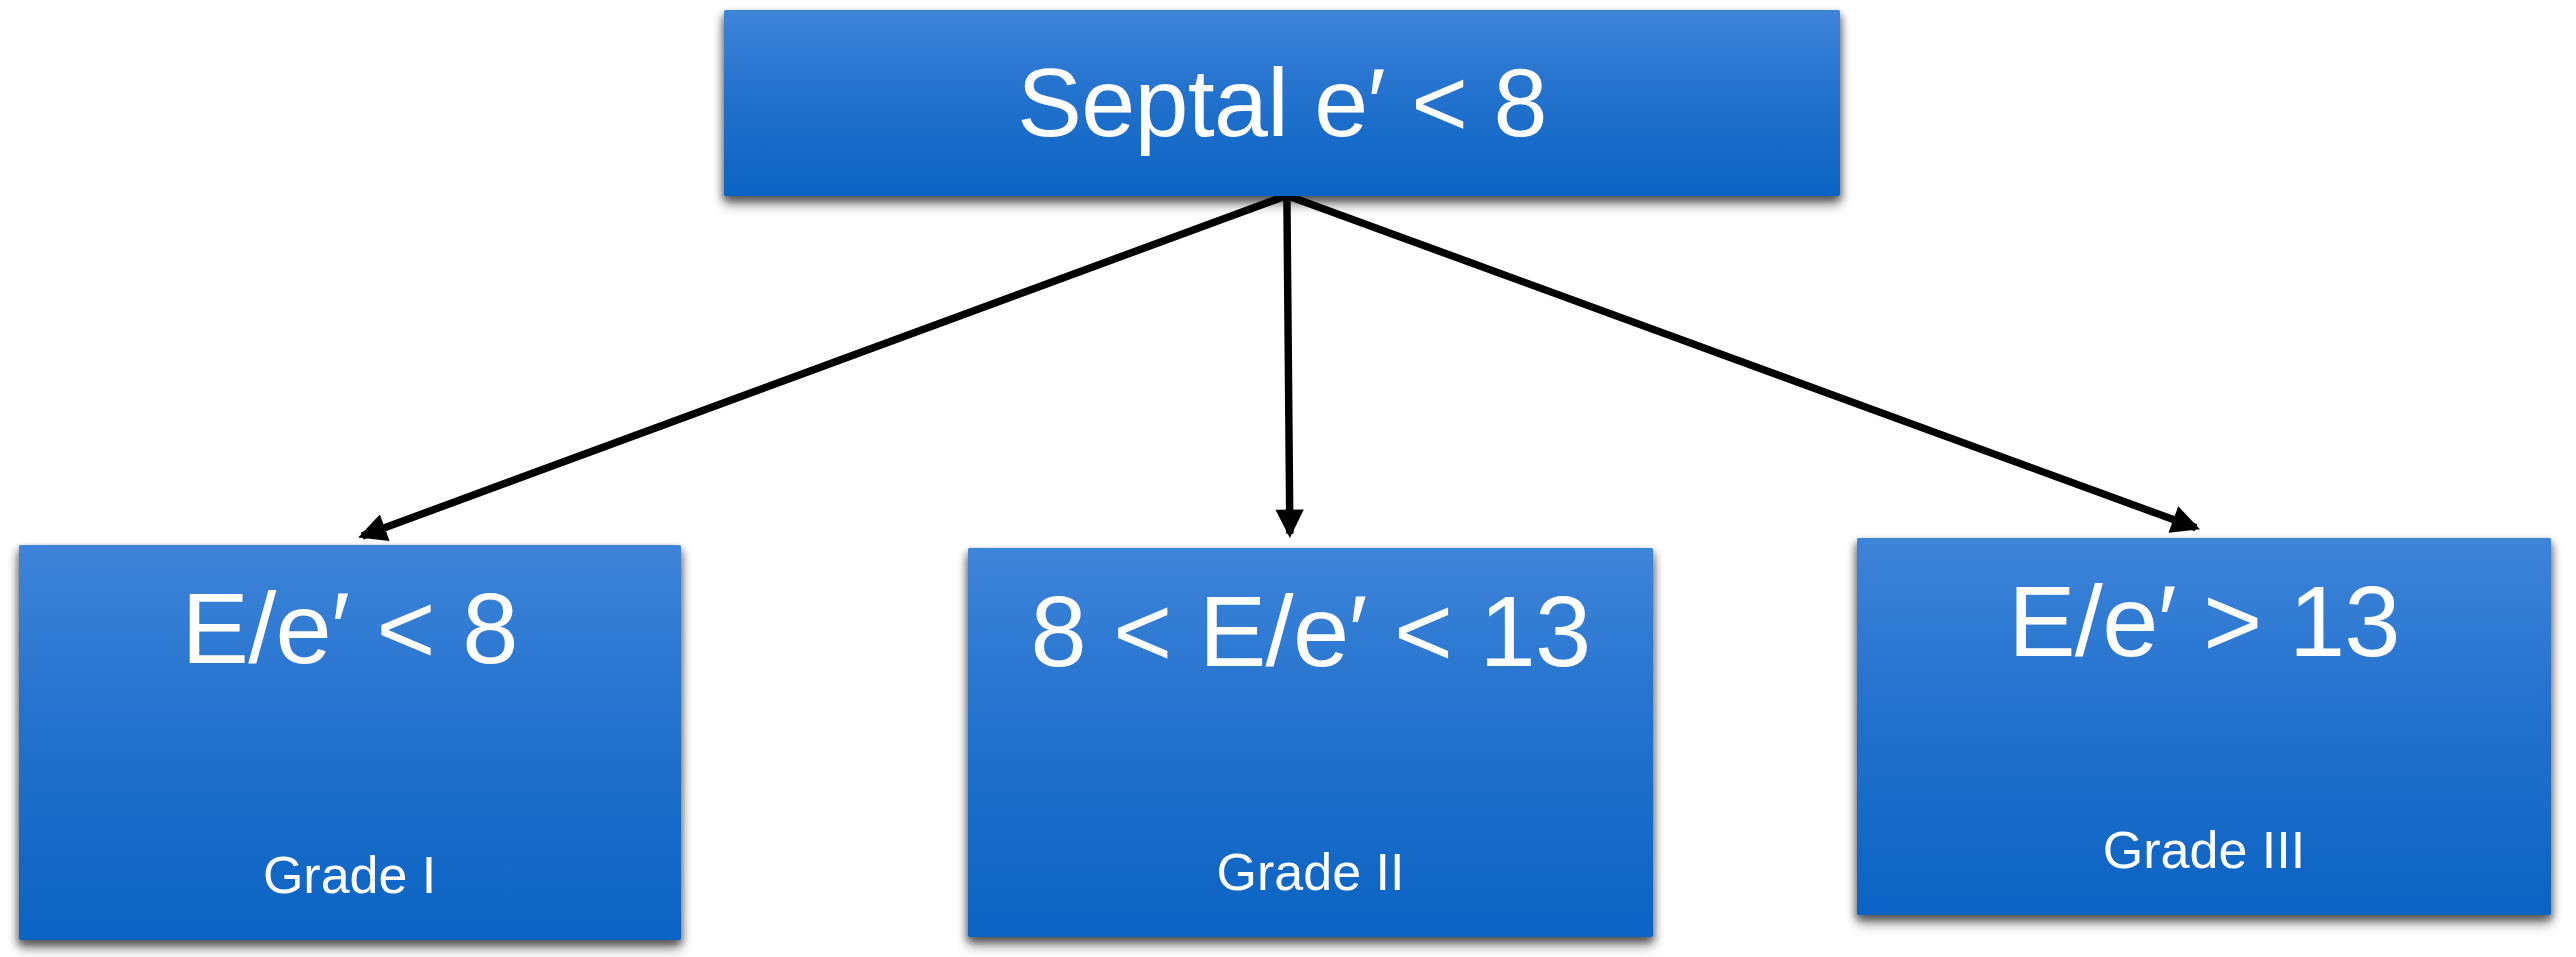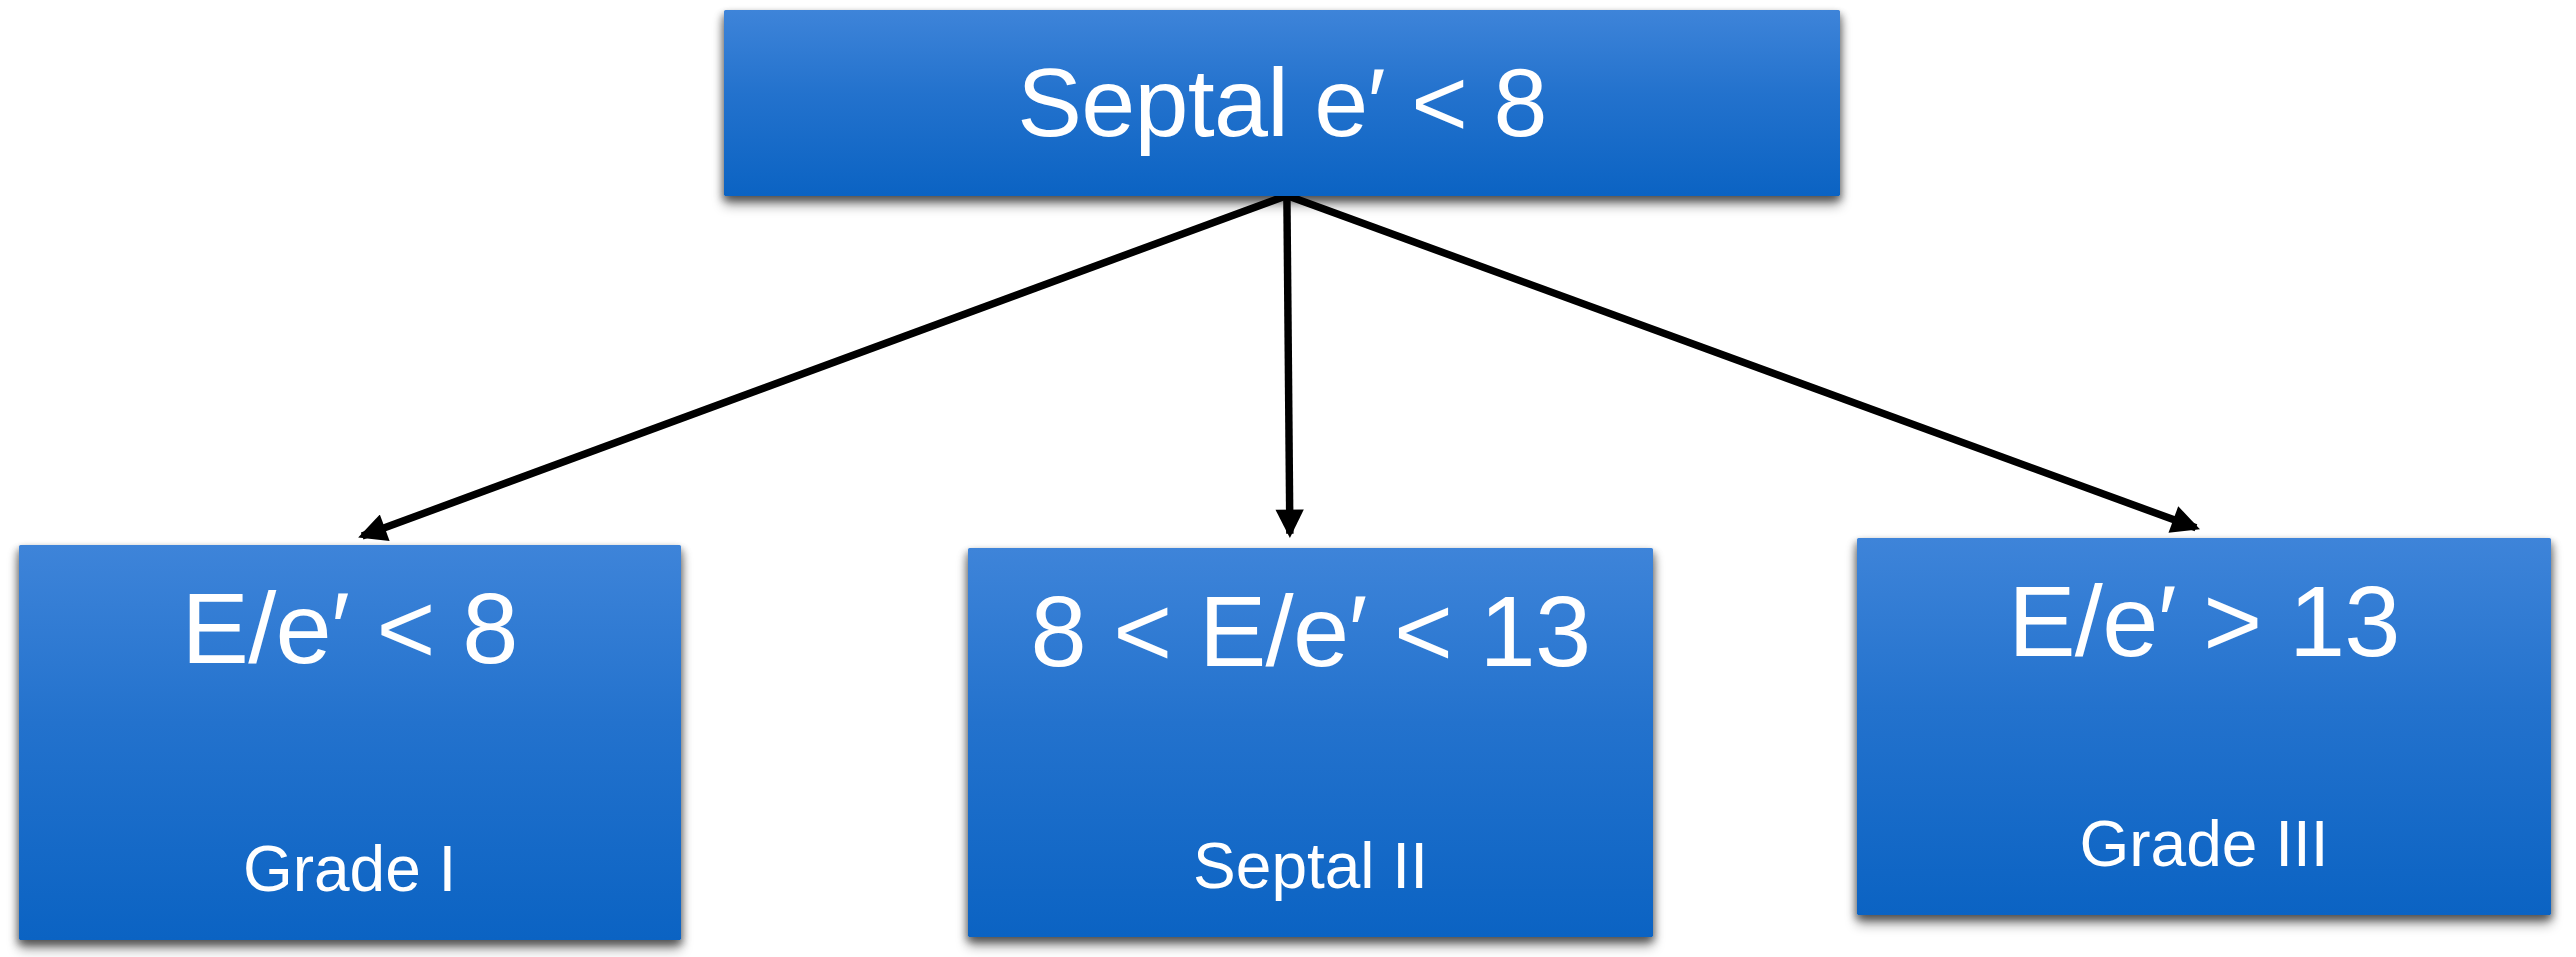--- a/index.html
+++ b/index.html
@@ -53,21 +53,21 @@
     padding: 30px 9px 39px 9px;
   }
   .node.child .condition {
     font-size: 101px;
     line-height: 1.05;
     letter-spacing: -0.7px;
     white-space: nowrap;
     text-align: right;
   }
   .node.child .grade {
-    font-size: 64px;
+    font-size: 52px;
     line-height: 1;
   }
   #child-1 { left: 18.6px;   top: 545px; width: 662px; height: 395px; }
   #child-2 { left: 940px; top: 548px; width: 685px; height: 389px; margin-left: 28px; }
   #child-3 { left: 1857px; top: 538px; width: 694px; height: 377px; }
 </style>
 </head>
 <body>
 
 <div class="canvas">
@@ -87,21 +87,21 @@
     <span>Septal e′ &lt; 8</span>
   </div>
 
   <div class="node child" id="child-1">
     <span class="condition">E/e′ &lt; 8</span>
     <span class="grade">Grade I</span>
   </div>
 
   <div class="node child" id="child-2">
     <span class="condition">8 &lt; E/e′ &lt; 13</span>
-    <span class="grade">Septal II</span>
+    <span class="grade">Grade II</span>
   </div>
 
   <div class="node child" id="child-3">
     <span class="condition">E/e′ &gt; 13</span>
     <span class="grade">Grade III</span>
   </div>
 
 </div>
 
 

